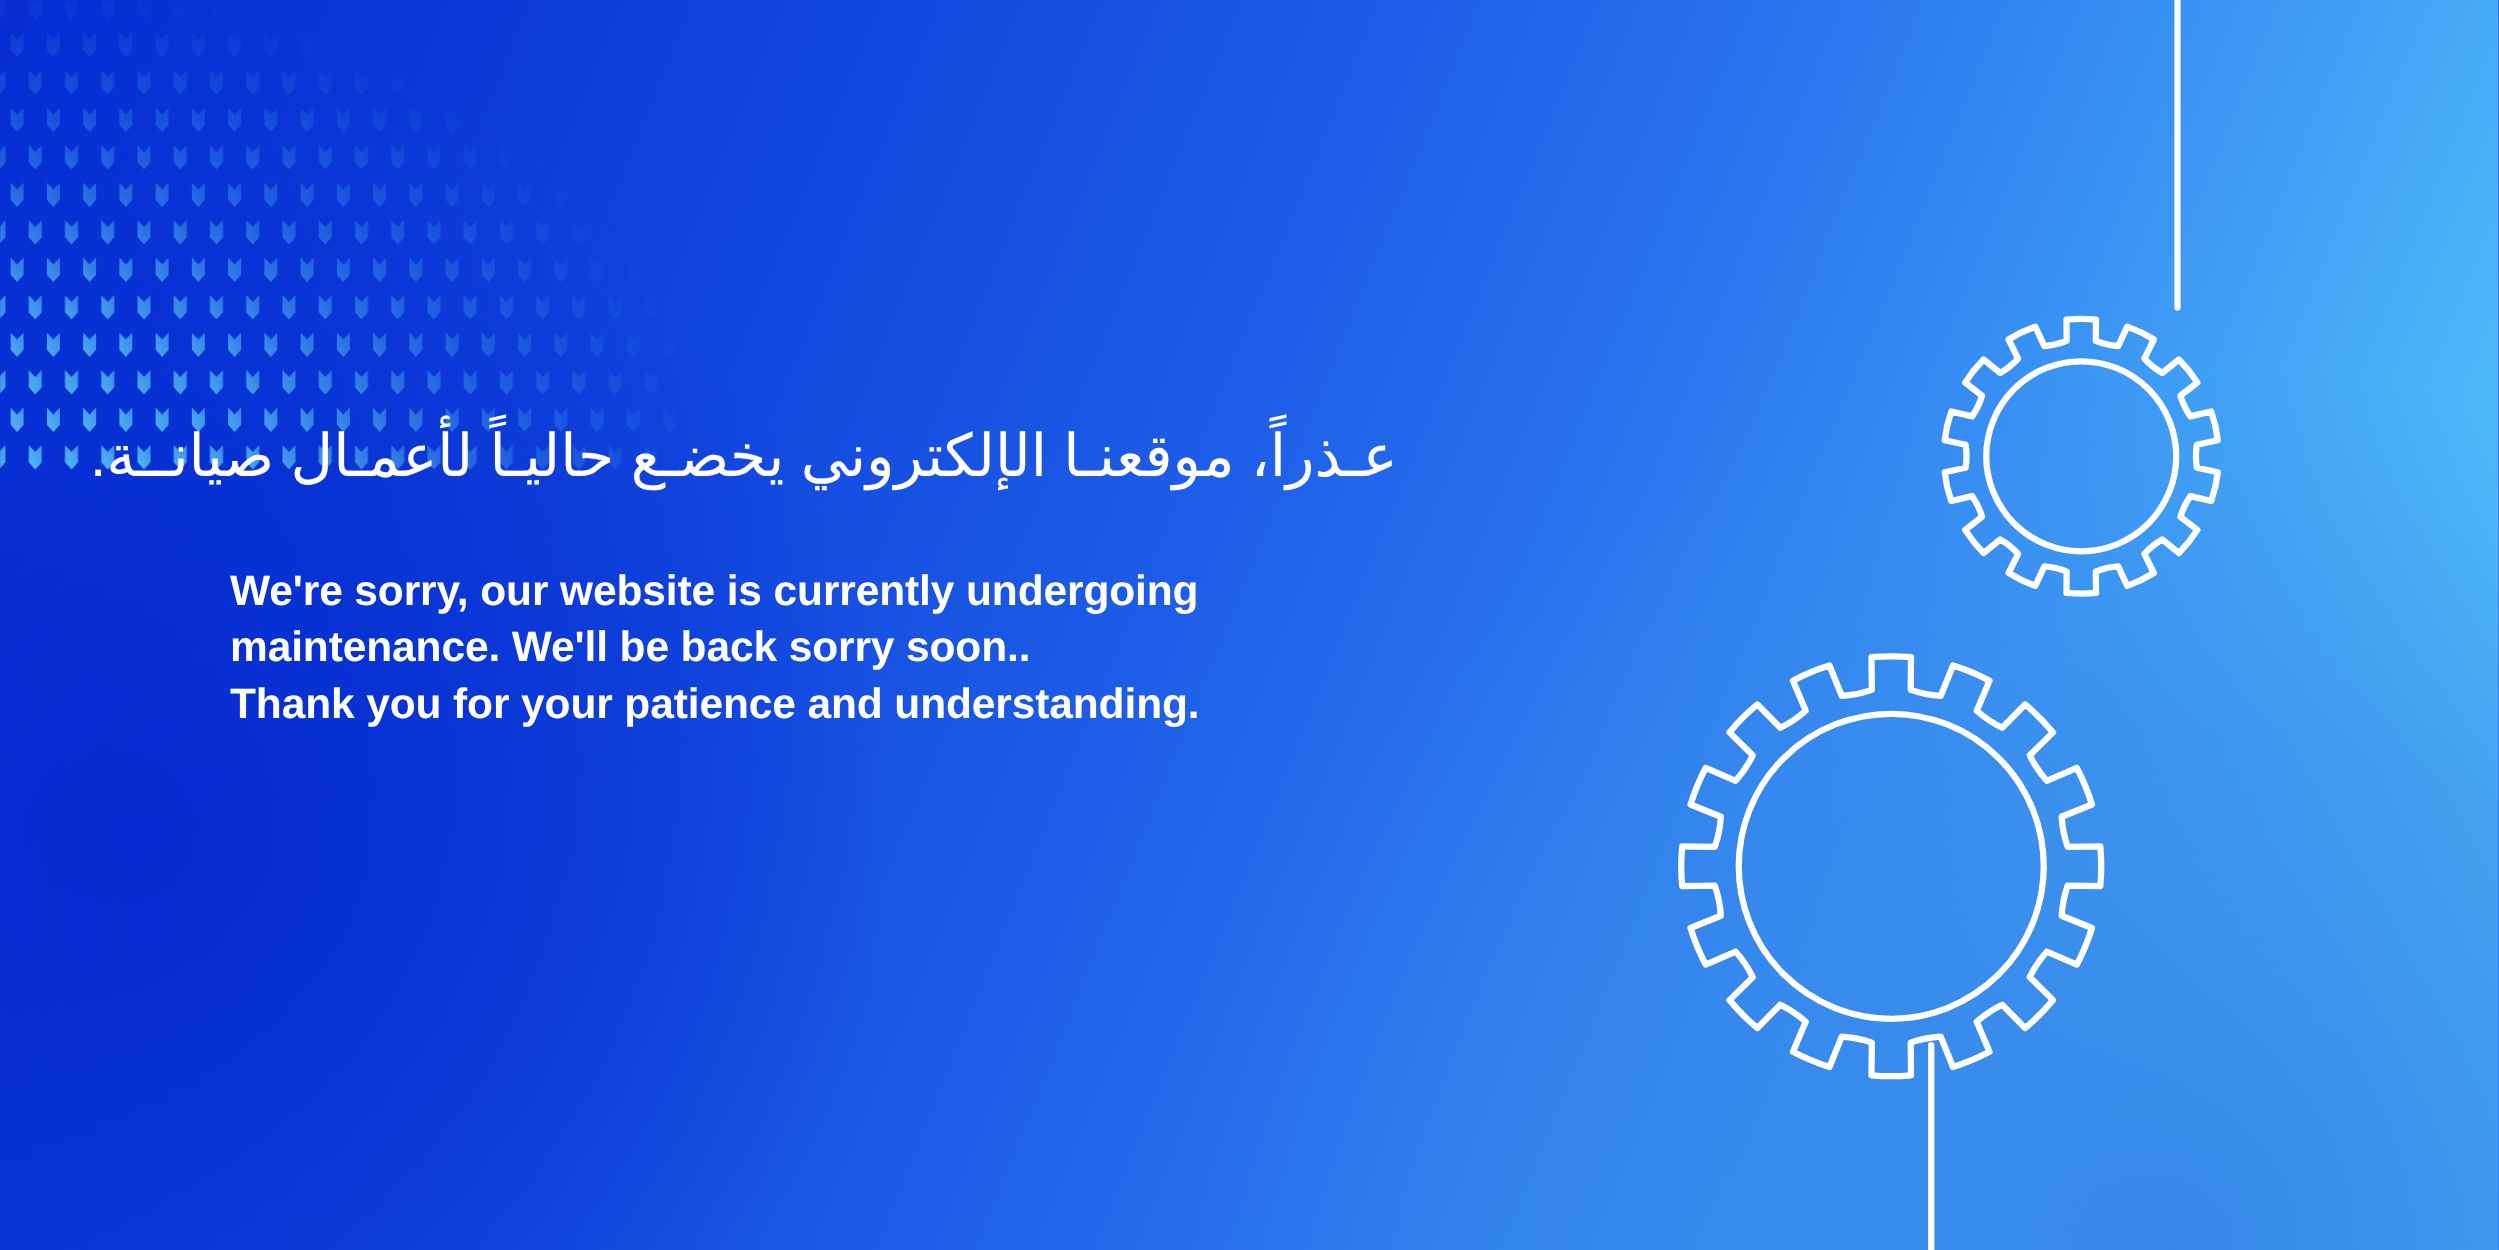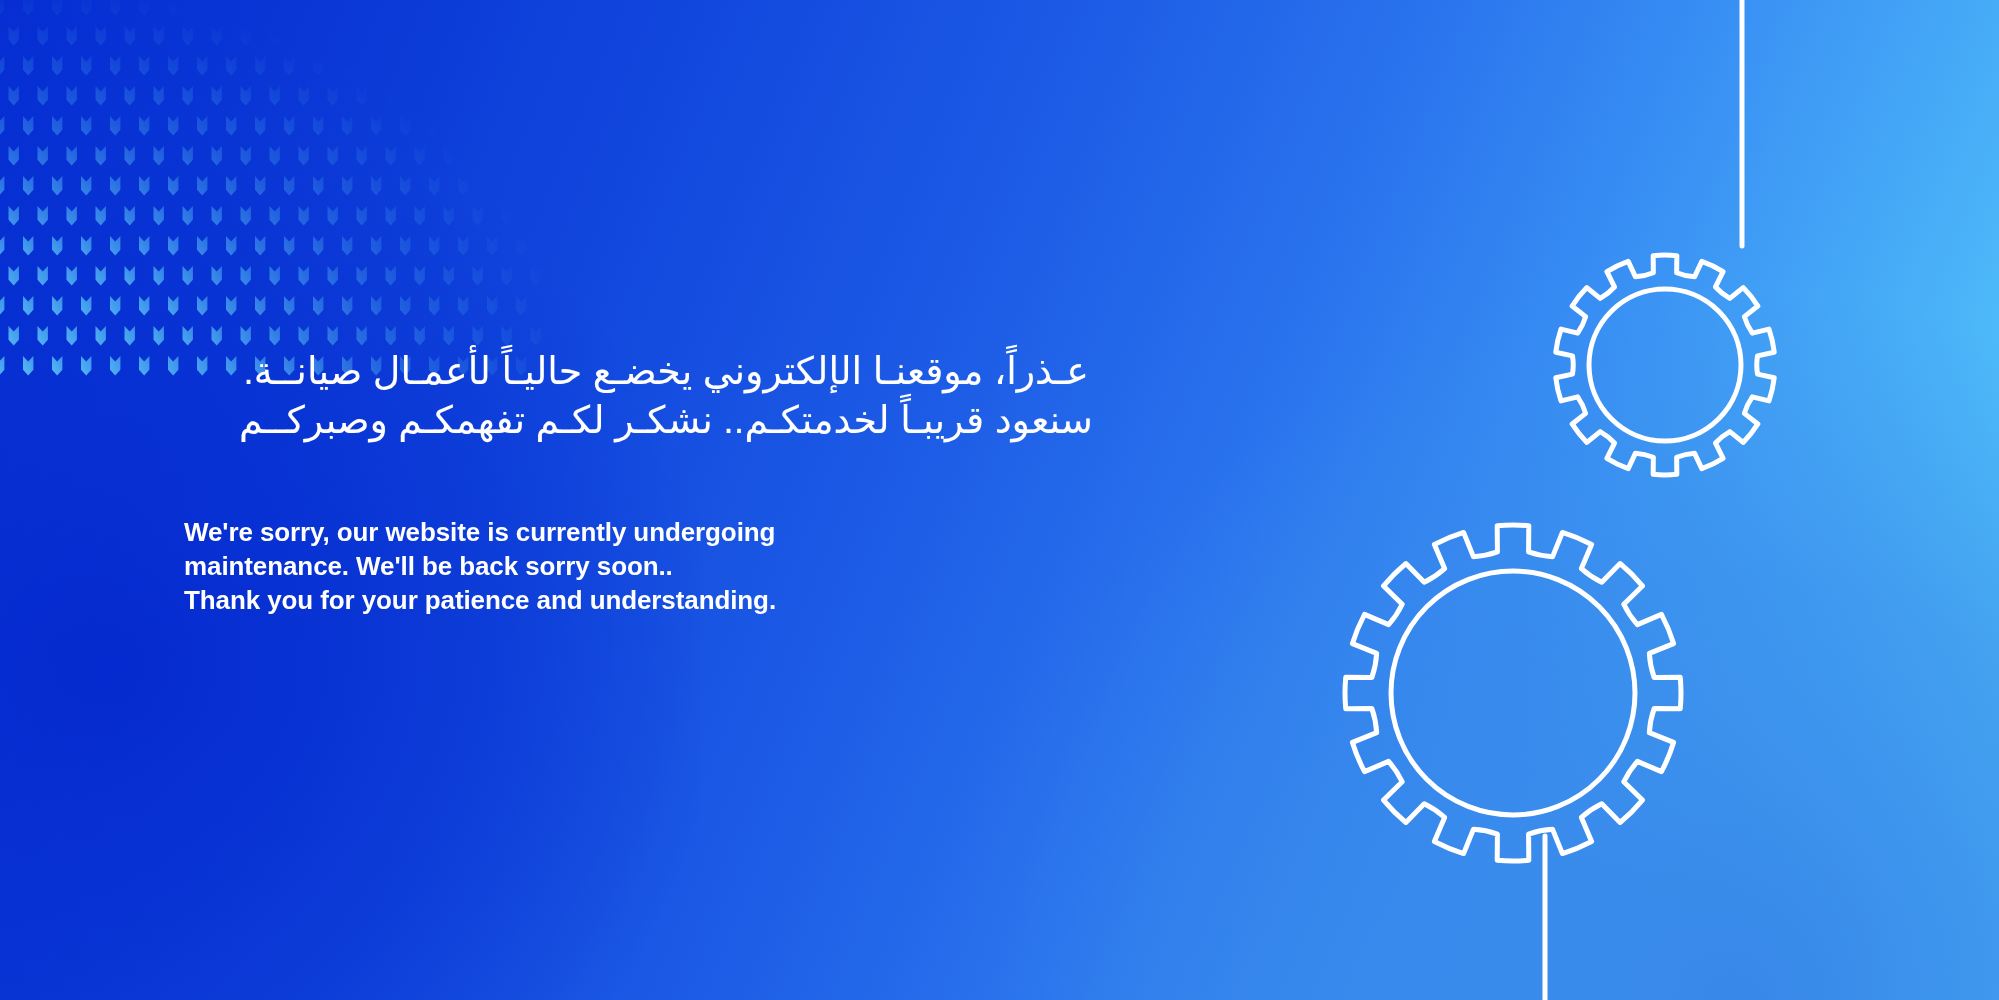--- a/index.html
+++ b/index.html
@@ -79,37 +79,37 @@
   
   #copy {
     position: absolute;
     left: 184px;
     top: 330px;
     width: 1000px;
   }
 
   .ar-block {
     direction: rtl;
-    text-align: center;
+    text-align: left;
     color: #ffffff;
-    font-size: 38px;
+    font-size: 47px;
     line-height: 1.30;
     font-weight: 400;
     letter-spacing: 0.4px;
     width: 930px;
-    margin: 17px;
+    margin: 4px;
     text-shadow: 0 0 1px rgba(255,255,255,0.25);
   }
   .ar-line { display: block; white-space: nowrap; }
 
   .en-block {
     margin: 0;
     padding-top: 52px;
     color: #ffffff;
-    font-size: 26px;
+    font-size: 34px;
     line-height: 1.32;
     font-weight: 700;
     letter-spacing: -0.1px;
     text-align: left;
     direction: ltr;
   }
   .en-line { display: block; white-space: nowrap; }
 </style>
 </head>
 <body>
@@ -398,21 +398,20 @@
       <circle id="gear-large-inner" cx="1513" cy="693" r="122" stroke-width="5"></circle>
       <line id="line-top" x1="1742" y1="0" x2="1742" y2="246"></line>
       <line id="line-bottom" x1="1545" y1="836" x2="1545" y2="1000"></line>
     </g>
   </svg>
 
   <div id="copy">
 
     <p class="ar-block">
       <span class="ar-line">عـذراً، موقعنـا الإلكتروني يخضـع حاليـاً لأعمـال صيانــة.</span>
-      <span class="ar-line">سنعود قريبـاً لخدمتكـم.. نشكـر لكـم تفهمكـم وصبركــم</span>
     </p>
 
     <p class="en-block">
       <span class="en-line">We're sorry, our website is currently undergoing</span>
       <span class="en-line">maintenance. We'll be back sorry soon..</span>
       <span class="en-line">Thank you for your patience and understanding.</span>
     </p>
 
   </div>
 </div>

